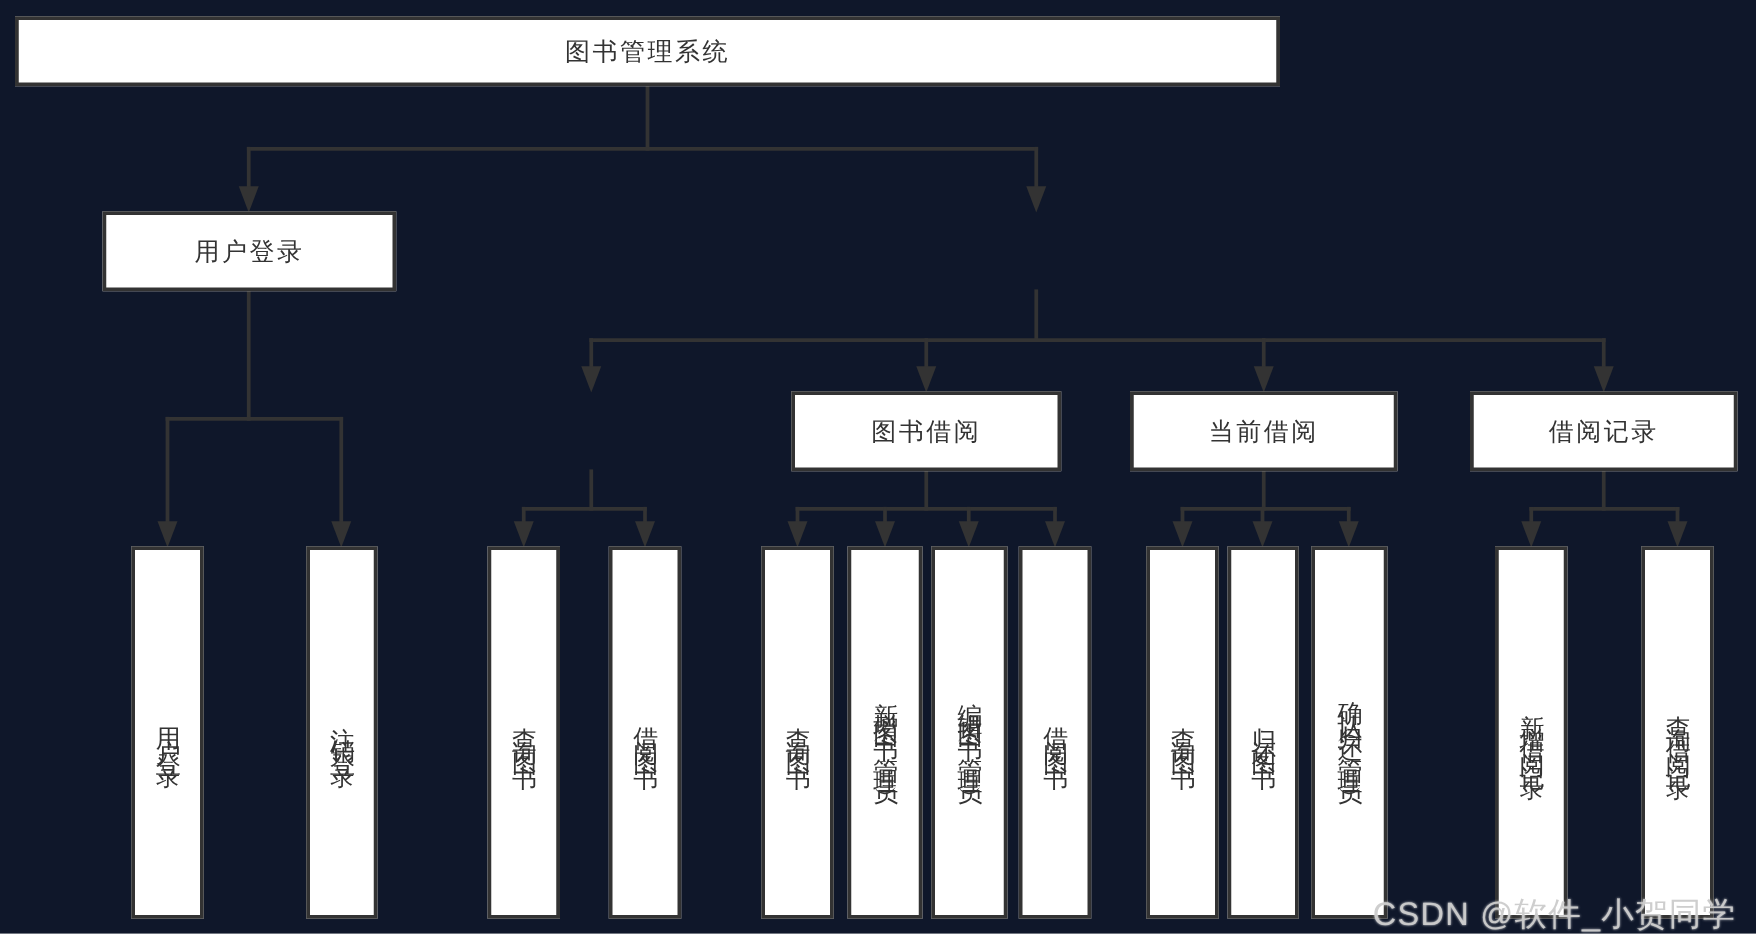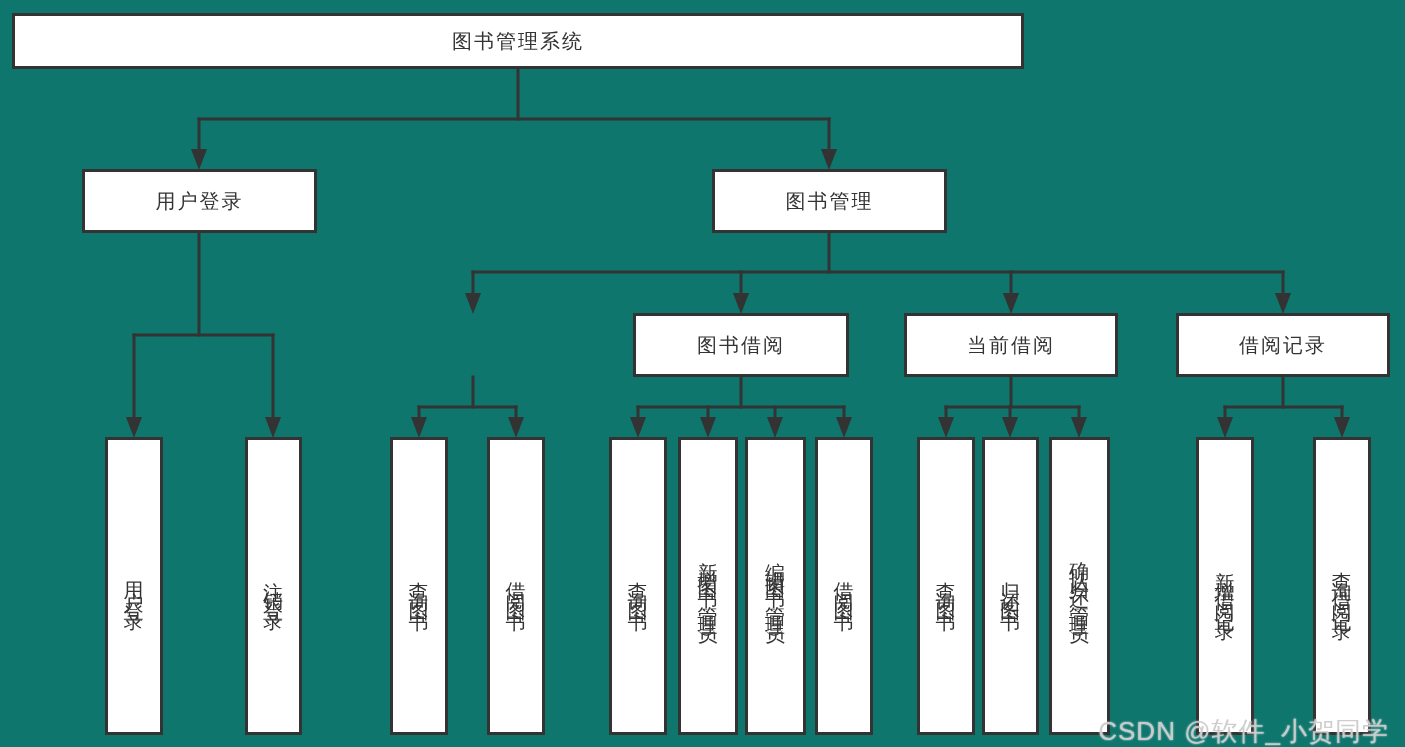--- a/index.html
+++ b/index.html
@@ -1,20 +1,20 @@
 <!DOCTYPE html>
 <html><head>
 <meta charset="utf-8">
 <style>
   html, body { margin: 0; padding: 0; background: #ffffff; }
   #canvas {
     position: relative;
     width: 1405px;
     height: 747px;
-    background: #0f766e;
+    background: #0f172a;
     overflow: hidden;
     font-family: "Liberation Sans", sans-serif;
     color: #333333;
   }
   #connectors {
     position: absolute;
     left: 0; top: 0;
     width: 1405px; height: 747px;
     z-index: 1;
   }
@@ -130,23 +130,20 @@
     </g>
   </svg>
 
   <div class="node" style="left:12px; top:13px; width:1012px; height:56px;">
     <span class="hlabel">图书管理系统</span>
   </div>
 
   <div class="node" style="left:82px; top:169px; width:235px; height:64px;">
     <span class="hlabel">用户登录</span>
   </div>
-  <div class="node" style="left:712px; top:169px; width:235px; height:64px;">
-    <span class="hlabel">图书管理</span>
-  </div>
 
   <div class="node" style="left:633px; top:313px; width:216px; height:64px;">
     <span class="hlabel">图书借阅</span>
   </div>
   <div class="node" style="left:904px; top:313px; width:214px; height:64px;">
     <span class="hlabel">当前借阅</span>
   </div>
   <div class="node" style="left:1176px; top:313px; width:214px; height:64px;text-align:center;">
     <span class="hlabel">借阅记录</span>
   </div>

